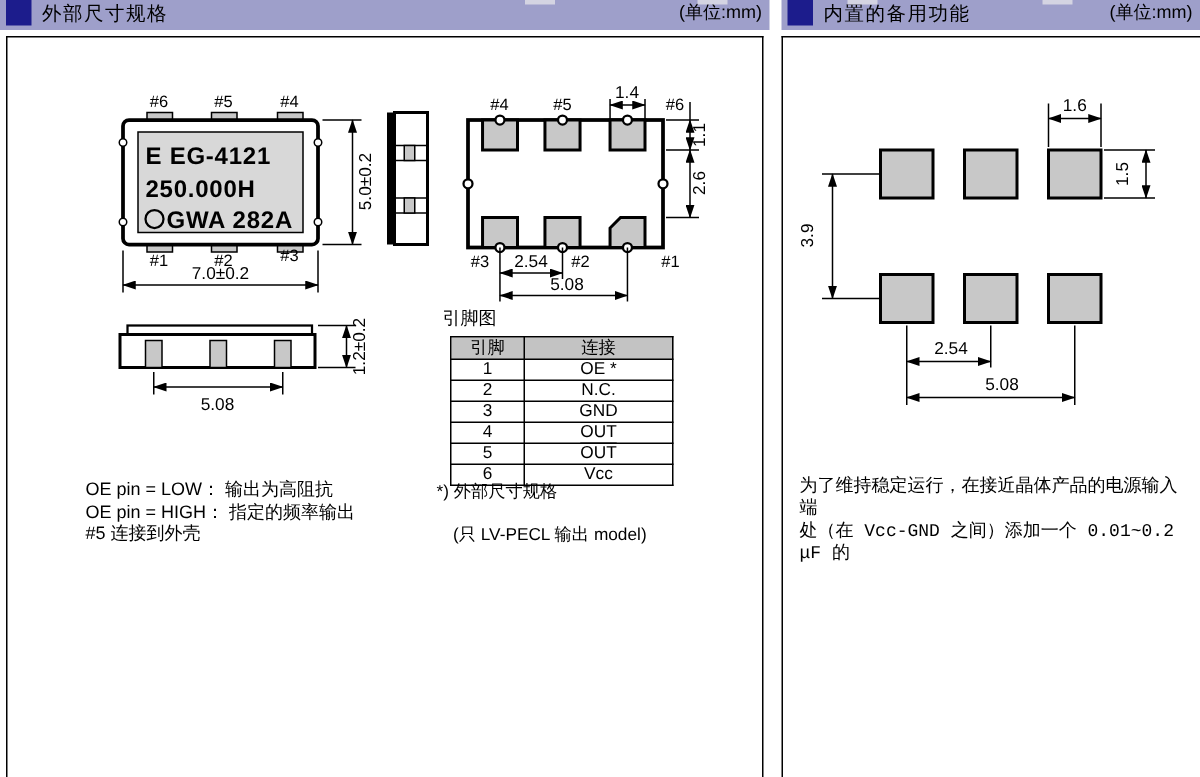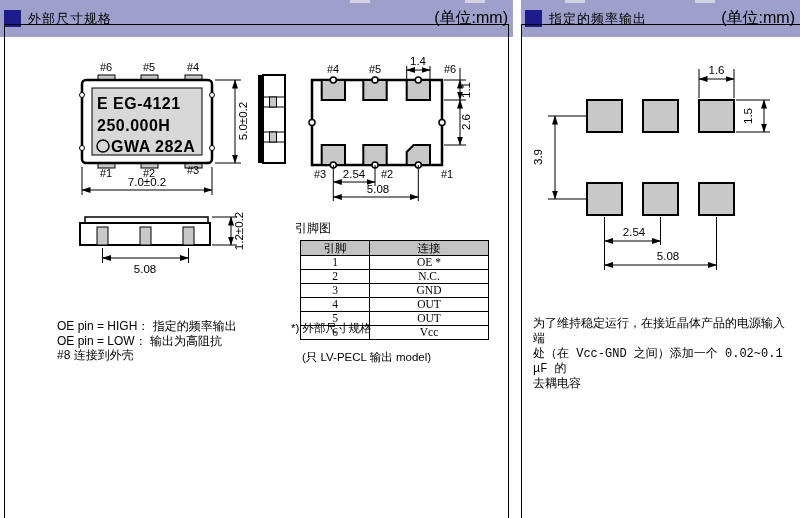--- a/index.html
+++ b/index.html
@@ -1,38 +1,38 @@
 <!DOCTYPE html>
 <html><head>
 <meta charset="utf-8">
 <style>
   html,body{margin:0;padding:0;background:#fff;}
   #page{position:relative;width:800px;height:518px;background:#fff;overflow:hidden;
         font-family:"Liberation Sans","DejaVu Sans",sans-serif;color:#000;}
   
-  .hbar{position:absolute;top:0;height:37px;background:#9e9fca;display:flex;align-items:center;}
+  .hbar{position:absolute;top:0;height:20px;background:#9e9fca;display:flex;align-items:flex-start;}
   .hbar .sq{width:17px;height:17px;margin-left:4px;background:#1c1c8c;flex:0 0 auto;}
   .hbar .ttl{margin-left:7px;font-size:13px;letter-spacing:1px;white-space:nowrap;}
-  .hbar .unit{margin-left:auto;margin-right:5px;font-size:16px;white-space:nowrap;}
+  .hbar .unit{margin-left:auto;margin-right:5px;font-size:12px;white-space:nowrap;}
   .notch{position:absolute;top:0;height:3px;width:20px;background:#d4d4e2;}
   
   .boxL{position:absolute;left:4px;top:24px;width:503px;height:494px;border:1px solid #000;border-bottom:none;}
   .boxR{position:absolute;left:521px;top:24px;width:279px;height:494px;border-left:1px solid #000;border-top:1px solid #000;}
   svg{position:absolute;overflow:visible;}
   svg text{fill:#000;}
   .dim{font-size:11.5px;font-family:"Liberation Sans","DejaVu Sans",sans-serif;}
   .pin{font-size:11px;font-family:"Liberation Sans","DejaVu Sans",sans-serif;}
   .mark{font-size:16px;font-weight:bold;letter-spacing:.5px;font-family:"Liberation Sans","DejaVu Sans",sans-serif;}
   .ln{stroke:#000;stroke-width:1;fill:none;}
   
-  .ptwrap{position:absolute;left:293px;top:220px;font-size:12px;}
+  .ptwrap{position:absolute;left:293px;top:204px;font-size:12px;}
   .pt-title{margin:0 0 3px 2px;font-size:12px;}
   table.pt{border-collapse:collapse;border:1.5px solid #000;margin-left:7px;}
   table.pt th,table.pt td{border:1px solid #000;text-align:center;font-size:11.5px;
-    font-weight:normal;padding:0 16px;height:13px;line-height:13px;font-family:Liberation Serif, serif;}
+    font-weight:normal;padding:0 6px;height:13px;line-height:13px;}
   table.pt th{background:#c3c3c3;height:14px;}
   table.pt .c1{width:36px;}
   table.pt .c2{width:86px;}
   .ov{text-decoration:overline;}
   .fnote{position:absolute;left:291px;top:322px;font-size:11.5px;line-height:13px;}
   .fnote .ind{margin-left:11px;margin-top:16px;}
   
   .notesL{position:absolute;left:57px;top:319px;font-size:12px;line-height:14.5px;}
   .notesR{position:absolute;left:533px;top:317px;font-size:12px;line-height:15px;width:262px;font-family:Liberation Mono, monospace;}
 </style>
@@ -52,21 +52,21 @@
     </defs>
   </svg>
 
   <div class="hbar" style="left:0;width:513px;">
     <div class="sq"></div>
     <div class="ttl">外部尺寸规格</div>
     <div class="unit">(单位:mm)</div>
   </div>
   <div class="hbar" style="left:521px;width:279px;">
     <div class="sq"></div>
-    <div class="ttl">指定的频率输出</div>
+    <div class="ttl">内置的备用功能</div>
     <div class="unit">(单位:mm)</div>
   </div>
   <div class="notch" style="left:350px;"></div>
   <div class="notch" style="left:465px;"></div>
   <div class="notch" style="left:565px;"></div>
   <div class="notch" style="left:695px;"></div>
 
   <div class="boxL"></div>
   <div class="boxR"></div>
 
@@ -250,23 +250,23 @@
         </tr>
       </tbody>
     </table>
   </div>
   <div class="fnote">
     <div>*) 外部尺寸规格</div>
     <div class="ind">(只 LV-PECL 输出 model)</div>
   </div>
 
   <div class="notesL">
+    <div>OE pin = LOW： 输出为高阻抗</div>
     <div>OE pin = HIGH： 指定的频率输出</div>
-    <div>OE pin = LOW： 输出为高阻抗</div>
-    <div>#8 连接到外壳</div>
+    <div>#5 连接到外壳</div>
   </div>
 
   <svg style="left:530px;top:55px;" width="256" height="225">
     <g>
       <rect x="57" y="45" width="35" height="32" fill="#c8c8c8" stroke="#000" stroke-width="2"></rect>
       <rect x="113" y="45" width="35" height="32" fill="#c8c8c8" stroke="#000" stroke-width="2"></rect>
       <rect x="169" y="45" width="35" height="32" fill="#c8c8c8" stroke="#000" stroke-width="2"></rect>
       <rect x="57" y="128" width="35" height="32" fill="#c8c8c8" stroke="#000" stroke-width="2"></rect>
       <rect x="113" y="128" width="35" height="32" fill="#c8c8c8" stroke="#000" stroke-width="2"></rect>
       <rect x="169" y="128" width="35" height="32" fill="#c8c8c8" stroke="#000" stroke-width="2"></rect>
@@ -302,17 +302,16 @@
 
     <g>
       <line class="ln" x1="186.5" y1="162" x2="186.5" y2="215"></line>
       <line class="ln" x1="74.5" y1="210" x2="186.5" y2="210" marker-start="url(#as)" marker-end="url(#ae)"></line>
       <text class="dim" x="138" y="205" text-anchor="middle">5.08</text>
     </g>
   </svg>
 
   <div class="notesR">
     <div>为了维持稳定运行，在接近晶体产品的电源输入端</div>
-    <div>处（在 Vcc-GND 之间）添加一个 0.02~0.1 μF 的</div>
-    <div>去耦电容</div>
+    <div>处（在 Vcc-GND 之间）添加一个 0.01~0.2 μF 的</div>
   </div>
 
 </div>
 
 </body></html>

